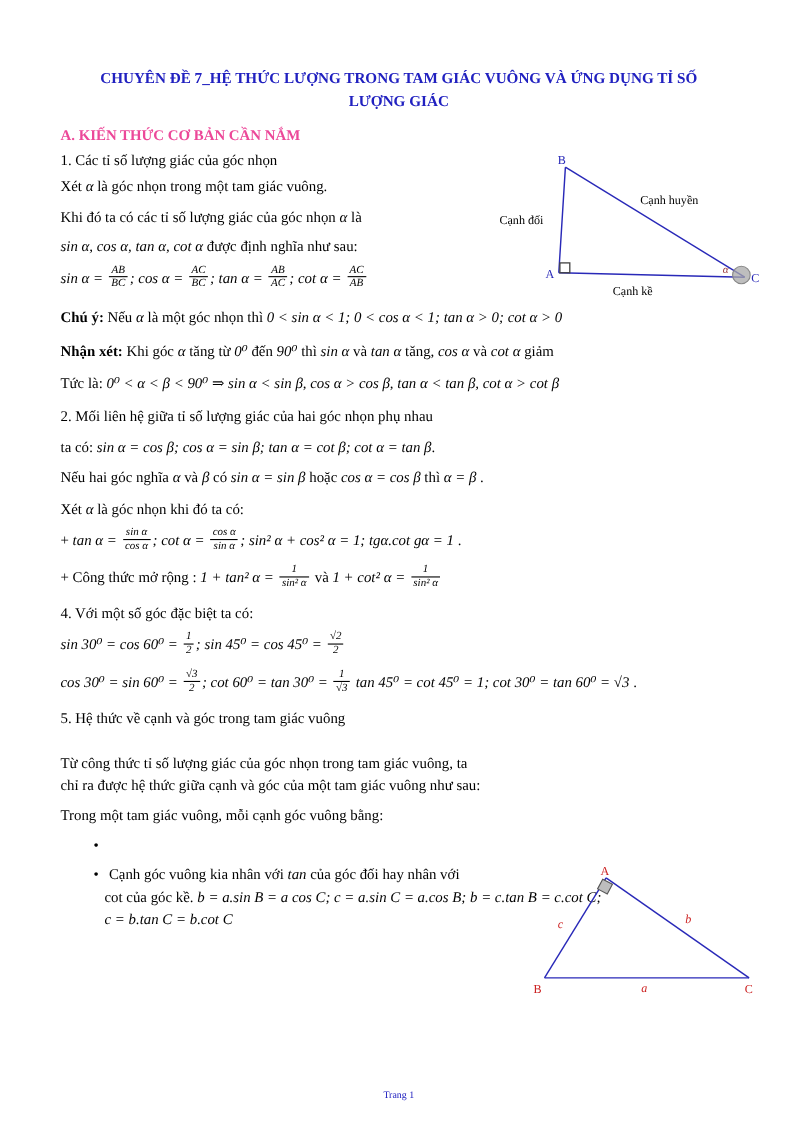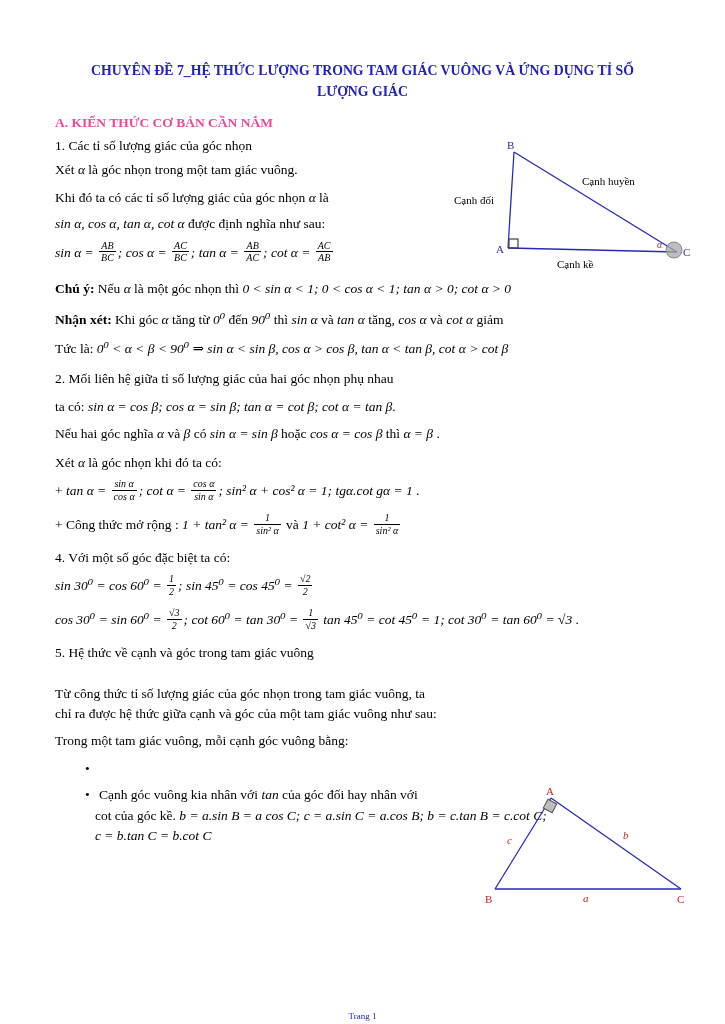--- a/index.html
+++ b/index.html
@@ -23,21 +23,21 @@
     display:inline-block;vertical-align:middle;text-align:center;
     font-size:10px;line-height:1.15;margin:0 2px;transform:translateY(-2px);
   }
   .frac .num{display:block;border-bottom:1px solid #000;padding:0 2px;}
   .frac .den{display:block;padding:0 2px;}
   .bullet{display:flex;margin-left:30px;line-height:1.35;}
   .bullet .dot{width:14px;flex:none;}
   .indent{margin-left:40px;}
   .diagram{position:absolute;}
   .footer{
-    position:absolute;left:0;right:0;bottom:3px;text-align:center;
+    position:absolute;left:0;right:0;bottom:24px;text-align:center;
     color:#2121c0;font-size:9px;
   }
   svg text{font-family:"Liberation Serif","DejaVu Serif",serif;}
 </style>
 </head>
 <body>
 
 <div class="page">
   <div class="content">
 

